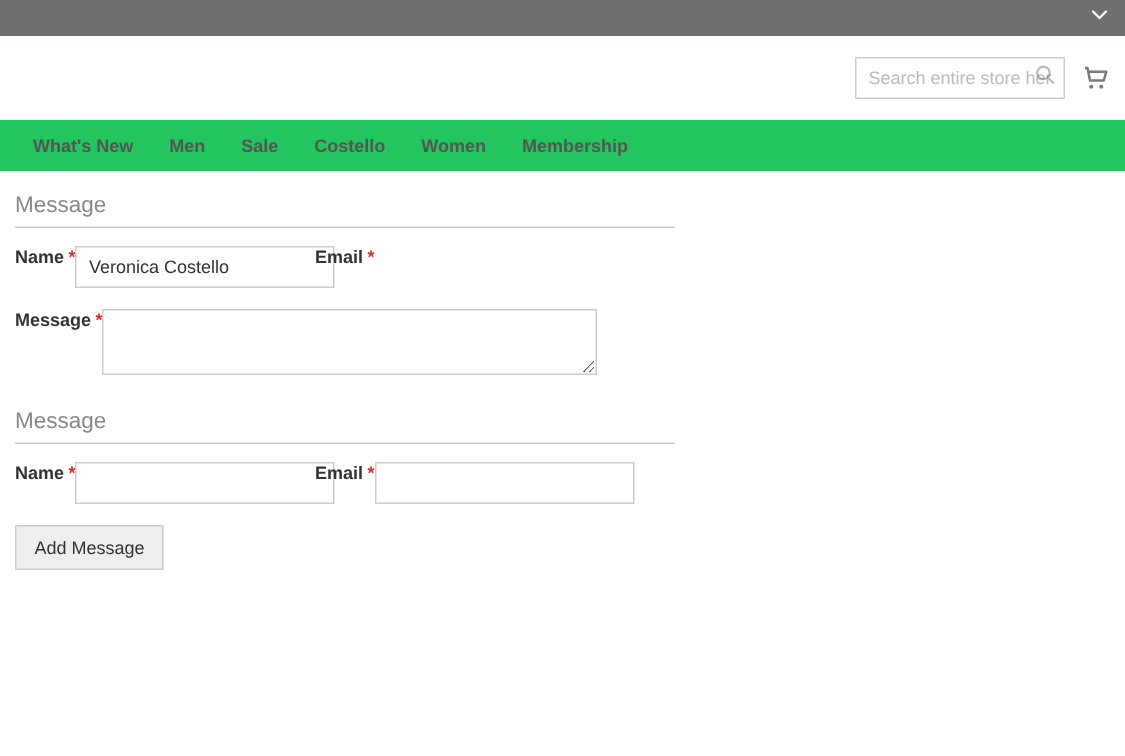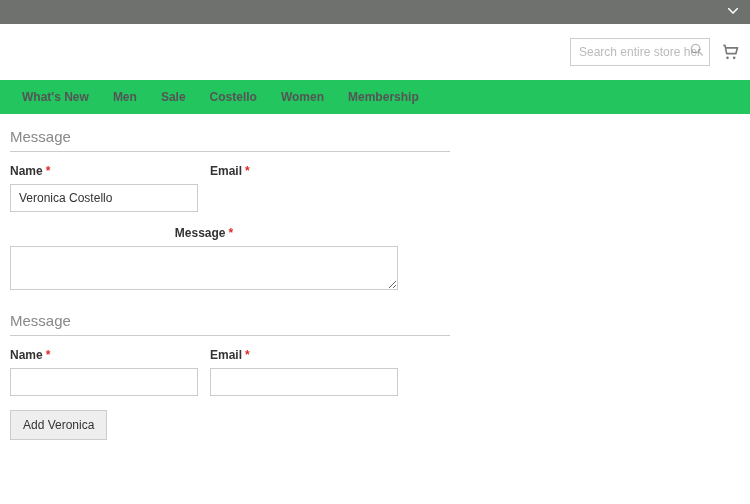--- a/index.html
+++ b/index.html
@@ -15,27 +15,27 @@
   .search { width: 140px; height: 26px; border: 1px solid #ccc; padding: 0 24px 0 8px; font-size: 11px; color: #999; background:#fff; }
   .search::placeholder { color: #bbb; }
   .search-icon { position: absolute; right: 6px; top: 5px; width: 14px; height: 14px; opacity: .4; pointer-events:none;}
   .cart-icon { width: 20px; height: 20px; margin-left: 10px; color: #7a7a7a; cursor:pointer; }
   .nav { background: #22c55e; display: flex; gap: 0; padding: 0 10px; align-items: center; }
   .nav-item { padding: 10px 12px; font-size: 12px; font-weight: 600; color: #555; cursor: pointer; }
   .main { padding: 14px 10px 24px 10px; }
   h1.page-title { font-size: 26px; font-weight: 300; color: #333; margin-bottom: 18px; }
   .legend { font-size: 15px; font-weight: 300; color: #888; border-bottom: 1px solid #ccc; padding-bottom: 6px; margin-bottom: 12px; width: 440px; }
   .row { display: flex; gap: 12px; margin-bottom: 14px; }
-  .field { display: flex; flex-direction: column; }
+  .field { display: flex; flex-direction: row; }
   .field.w1 { width: 188px; }
   .field.w2 { width: 188px; }
   .field-label { font-size: 12px; font-weight: 700; color: #333; margin-bottom: 6px; }
   .req { color: #e02b27; margin-left: 3px; }
   .txt { height: 28px; border: 1px solid #ccc; padding: 0 8px; font-size: 12px; color:#333; background:#fff; }
-  .ta-wrap { width: 388px; align-items: center; }
+  .ta-wrap { width: 388px; }
   textarea.ta { width: 100%; height: 44px; border: 1px solid #ccc; padding: 6px 8px; font-size: 12px; font-family: inherit; resize: vertical; background:#fff; }
   .fieldset { margin-bottom: 22px; }
   .btn { display: inline-block; font-size: 12px; padding: 7px 12px; border: 1px solid #ccc; background: #eee; color:#333; cursor: pointer; }
 </style>
 </head>
 <body>
 
 <div class="topbar">
   <span class="caret">
     <svg viewBox="0 0 10 6" width="10" height="6">
@@ -93,16 +93,16 @@
     <div class="row">
       <div class="field w1">
         <label class="field-label"><span>Name</span><span class="req">*</span></label>
         <input class="txt" type="text" value="" style="">
       </div>
       <div class="field w2">
         <label class="field-label"><span>Email</span><span class="req">*</span></label>
         <input class="txt" type="text" value="" style="">
       </div>
     </div>
-    <button class="btn" type="button">Add Veronica</button>
+    <button class="btn" type="button">Add Message</button>
   </section>
 
 </main>
 
 </body></html>

